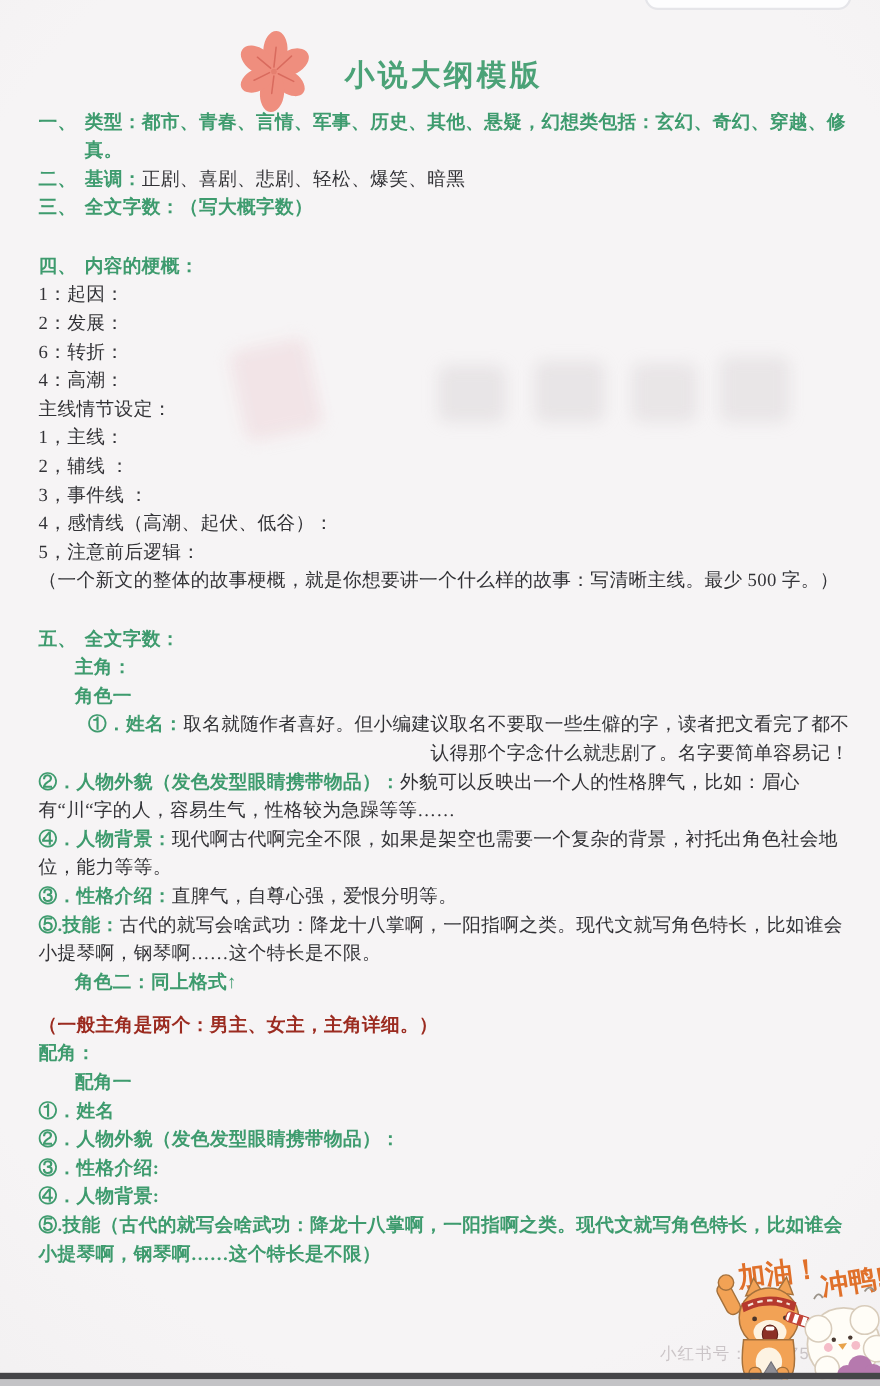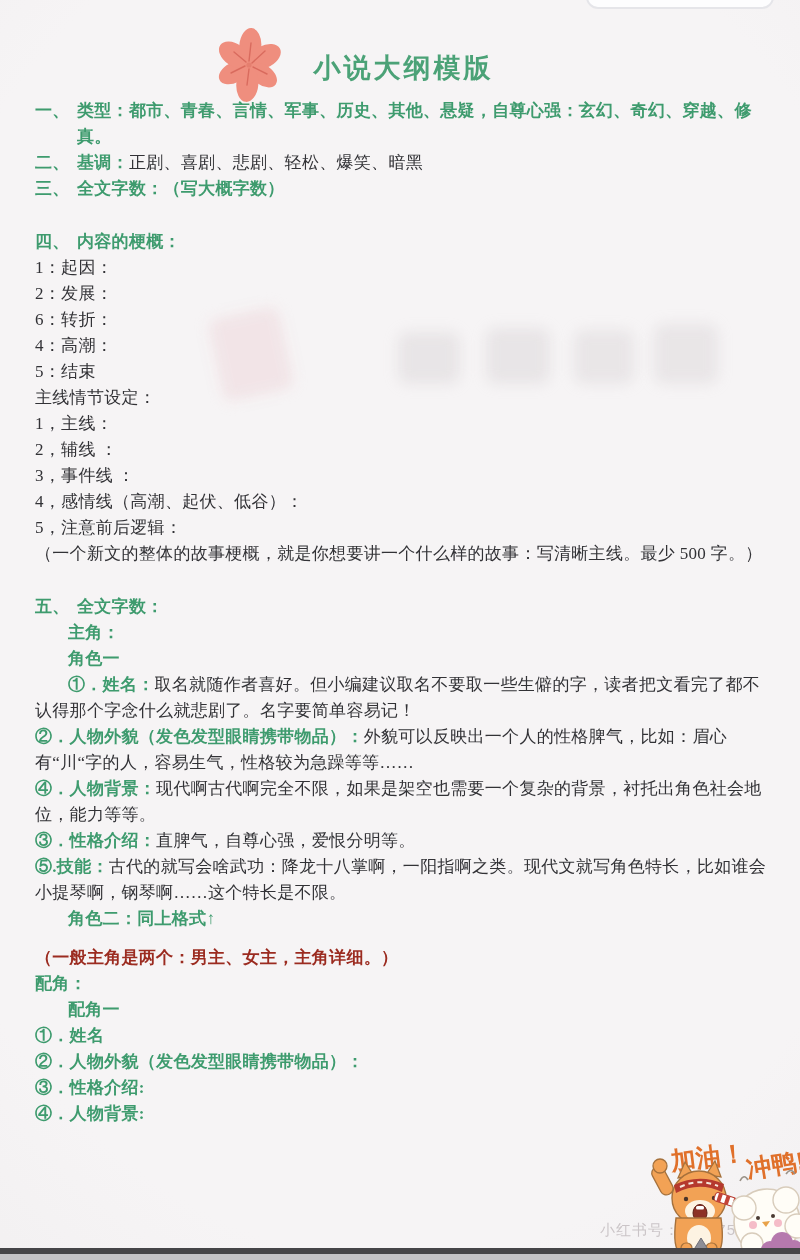--- a/index.html
+++ b/index.html
@@ -16,21 +16,21 @@
   .red   { color:#9b2b20; font-weight:bold;margin-top:13px; }
   .title-row { position:relative; height:74px; text-align:center; }
   .doc-title { display:inline-block; margin-top:26px; font-size:27px; font-weight:bold;
                color:#4ba277; letter-spacing:3px; }
   .flower { position:absolute; left:178px; top:0px; width:72px; height:80px; }
   .row { display:flex; }
   .row .num { flex:none; width:42px; }
   .row .body { flex:1; }
   .indent1 { margin-left:33px; }
   .gap { height:27px; }
-  .para-first { text-indent:33px; }
+  .para-first { text-indent:33px;text-align:right; }
   
   .wm-blob { position:absolute; filter:blur(7px); border-radius:10px; pointer-events:none; }
   
   .notch { position:absolute; left:586px; top:-16px; width:188px; height:25px;
            border-radius:12px; background:#fdfdfe; border:2px solid #e5e5e9; }
   
   .bottom-bar { position:absolute; left:0; right:0; bottom:0; height:12px; }
   .bottom-bar .dark { height:6px; background:#454548; margin-top:0; }
   .bottom-bar .lite { height:6px; background:#c3c3c6; }
   
@@ -74,42 +74,41 @@
               <path d="M-3,-3 L-15,-13"></path>
           </g>
           <circle r="2.6" fill="#e57f6f"></circle>
         </g>
       </svg>
       <span class="doc-title">小说大纲模版</span>
     </div>
 
     <div class="row line">
       <span class="num green">一、</span>
-      <span class="body green">类型：都市、青春、言情、军事、历史、其他、悬疑，自尊心强：玄幻、奇幻、穿越、修真。</span>
+      <span class="body green">类型：都市、青春、言情、军事、历史、其他、悬疑，幻想类包括：玄幻、奇幻、穿越、修真。</span>
     </div>
     <div class="row line">
       <span class="num green">二、</span>
       <span class="body"><span class="green">基调：</span><span>正剧、喜剧、悲剧、轻松、爆笑、暗黑</span></span>
     </div>
     <div class="row line">
       <span class="num green">三、</span>
       <span class="body green">全文字数：（写大概字数）</span>
     </div>
 
     <div class="gap"></div>
 
     <div class="row line">
       <span class="num green">四、</span>
       <span class="body green">内容的梗概：</span>
     </div>
     <div class="line">1：起因：</div>
     <div class="line">2：发展：</div>
     <div class="line">6：转折：</div>
     <div class="line">4：高潮：</div>
-    <div class="line">5：结束</div>
     <div class="line">主线情节设定：</div>
     <div class="line">1，主线：</div>
     <div class="line">2，辅线 ：</div>
     <div class="line">3，事件线 ：</div>
     <div class="line">4，感情线（高潮、起伏、低谷）：</div>
     <div class="line">5，注意前后逻辑：</div>
     <div class="line">（一个新文的整体的故事梗概，就是你想要讲一个什么样的故事：写清晰主线。最少 500 字。）</div>
 
     <div class="gap"></div>
 
@@ -127,20 +126,21 @@
     <p class="line"><span class="green">⑤.技能：</span><span>古代的就写会啥武功：降龙十八掌啊，一阳指啊之类。现代文就写角色特长，比如谁会小提琴啊，钢琴啊……这个特长是不限。</span></p>
 
     <div class="line green indent1">角色二：同上格式↑</div>
     <div class="line red">（一般主角是两个：男主、女主，主角详细。）</div>
     <div class="line green">配角：</div>
     <div class="line green indent1">配角一</div>
     <div class="line green">①．姓名</div>
     <div class="line green">②．人物外貌（发色发型眼睛携带物品）：</div>
     <div class="line green">③．性格介绍:</div>
     <div class="line green">④．人物背景:</div>
+    <div class="line green">⑤.技能（古代的就写会啥武功：降龙十八掌啊，一阳指啊之类。现代文就写角色特长，比如谁会小提琴啊，钢琴啊……这个特长是不限）</div>
   </div>
 
   <div class="xhs-watermark">小红书号：40737553</div>
 
   <svg class="sticker" viewBox="0 0 246 132">
 
     <text x="118" y="44" transform="rotate(-7 118 44)" font-family="Liberation Sans, sans-serif" font-size="25" font-weight="bold" fill="#e0702a">加油！</text>
     <text x="194" y="52" transform="rotate(-9 194 52)" font-family="Liberation Sans, sans-serif" font-size="25" font-weight="bold" fill="#e0702a">冲鸭!</text>
 
     <g>

